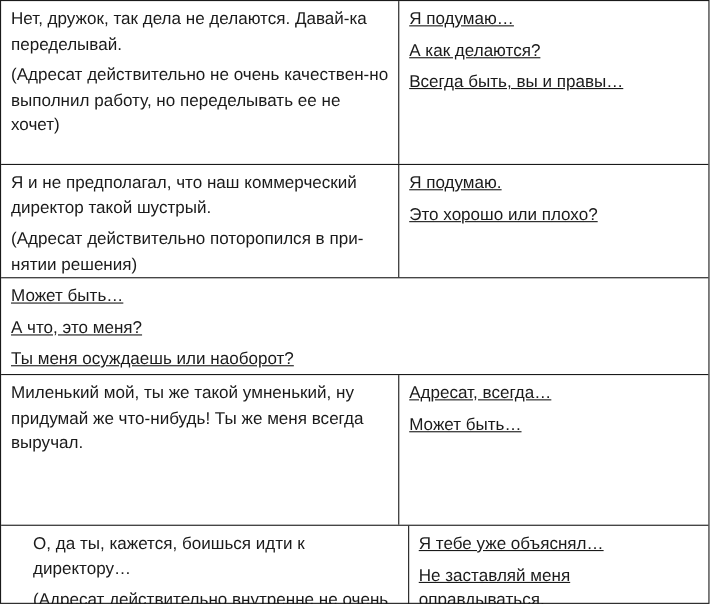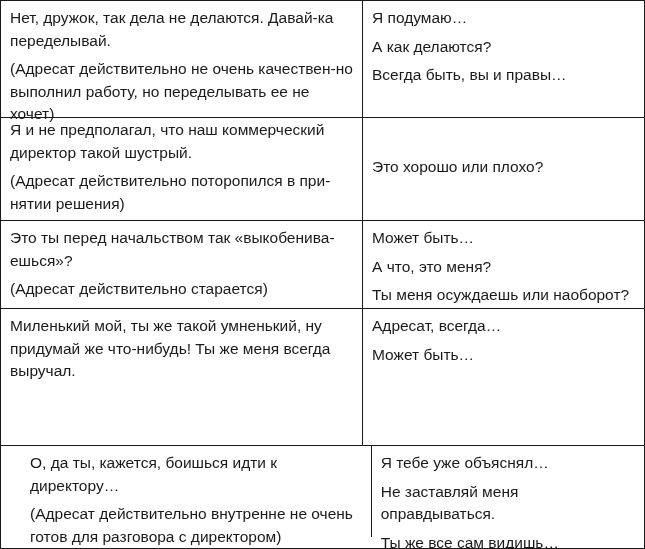--- a/index.html
+++ b/index.html
@@ -10,24 +10,24 @@
     border: 1px solid #1a1a1a;
     box-sizing: content-box;
     font-family: "Liberation Sans", sans-serif;
     font-size: 15.5px;
     color: #1a1a1a;
   }
   .row { display: flex; border-bottom: 1px solid #1a1a1a; box-sizing: border-box; }
   .row:last-child { border-bottom: none; margin-left: 20px; }
   .cell { box-sizing: border-box; padding: 6px 8px 4px 9px; }
   .left { width: 362px; border-right: 1px solid #1a1a1a; }
-  .right { width: 281px; padding-left: 9px; }
+  .right { width: 281px; padding-left: 9px; text-decoration: underline; }
   .p { margin: 0 0 6px 0; line-height: 22.5px; }
-  .r1 { height: 117px; }
-  .r2 { height: 103px; align-items: center; }
+  .r1 { height: 149px; }
+  .r2 { height: 103px; }
   .r3 { height: 88px; }
   .r4 { height: 137px; }
   .r5 { height: 91px; }
 </style>
 </head>
 <body>
 
 <div class="tbl">
 
   <div class="row r1">
@@ -41,29 +41,26 @@
       <p class="p">Всегда быть, вы и правы…</p>
     </div>
   </div>
 
   <div class="row r2">
     <div class="cell left">
       <p class="p">Я и не предполагал, что наш коммерческий директор такой шустрый.</p>
       <p class="p">(Адресат действительно поторопился в при-нятии решения)</p>
     </div>
     <div class="cell right">
+      <p class="p">Я подумаю.</p>
       <p class="p">Это хорошо или плохо?</p>
     </div>
   </div>
 
   <div class="row r3">
-    <div class="cell left">
-      <p class="p">Это ты перед начальством так «выкобенива-ешься»?</p>
-      <p class="p">(Адресат действительно старается)</p>
-    </div>
     <div class="cell right">
       <p class="p">Может быть…</p>
       <p class="p">А что, это меня?</p>
       <p class="p">Ты меня осуждаешь или наоборот?</p>
     </div>
   </div>
 
   <div class="row r4">
     <div class="cell left">
       <p class="p">Миленький мой, ты же такой умненький, ну придумай же что-нибудь! Ты же меня всегда выручал.</p>

